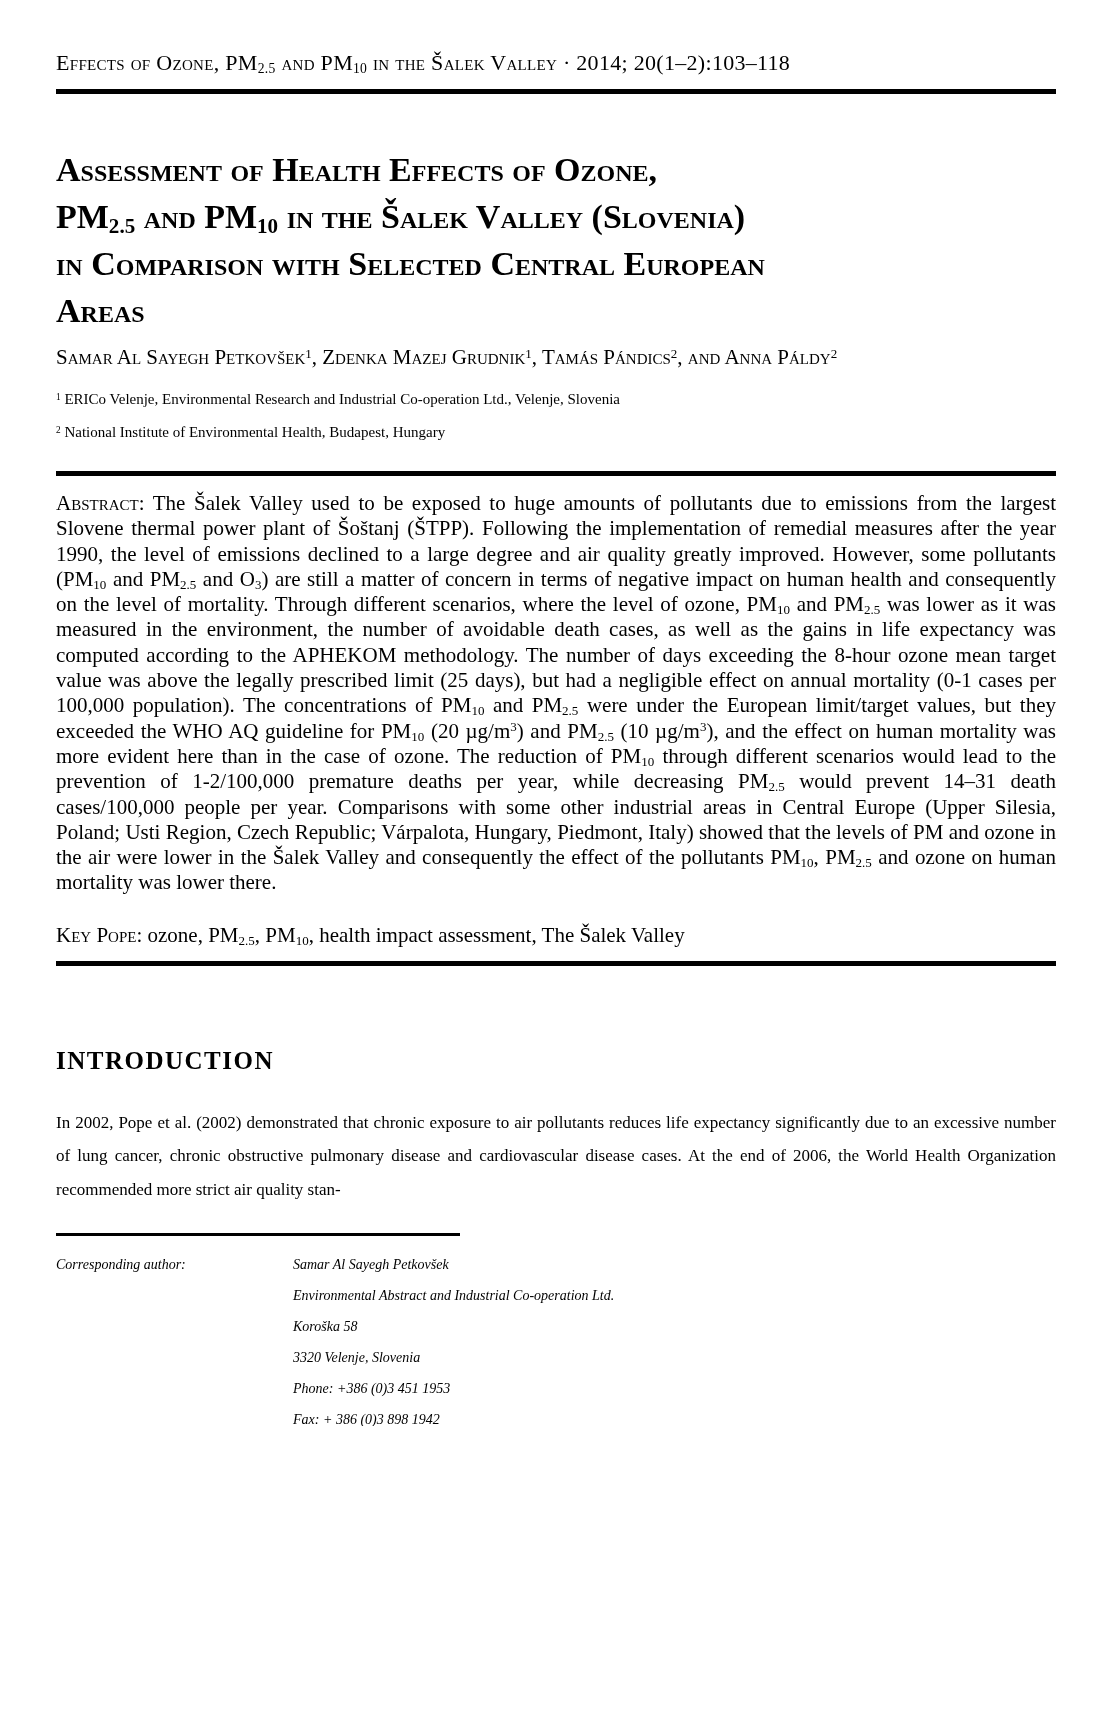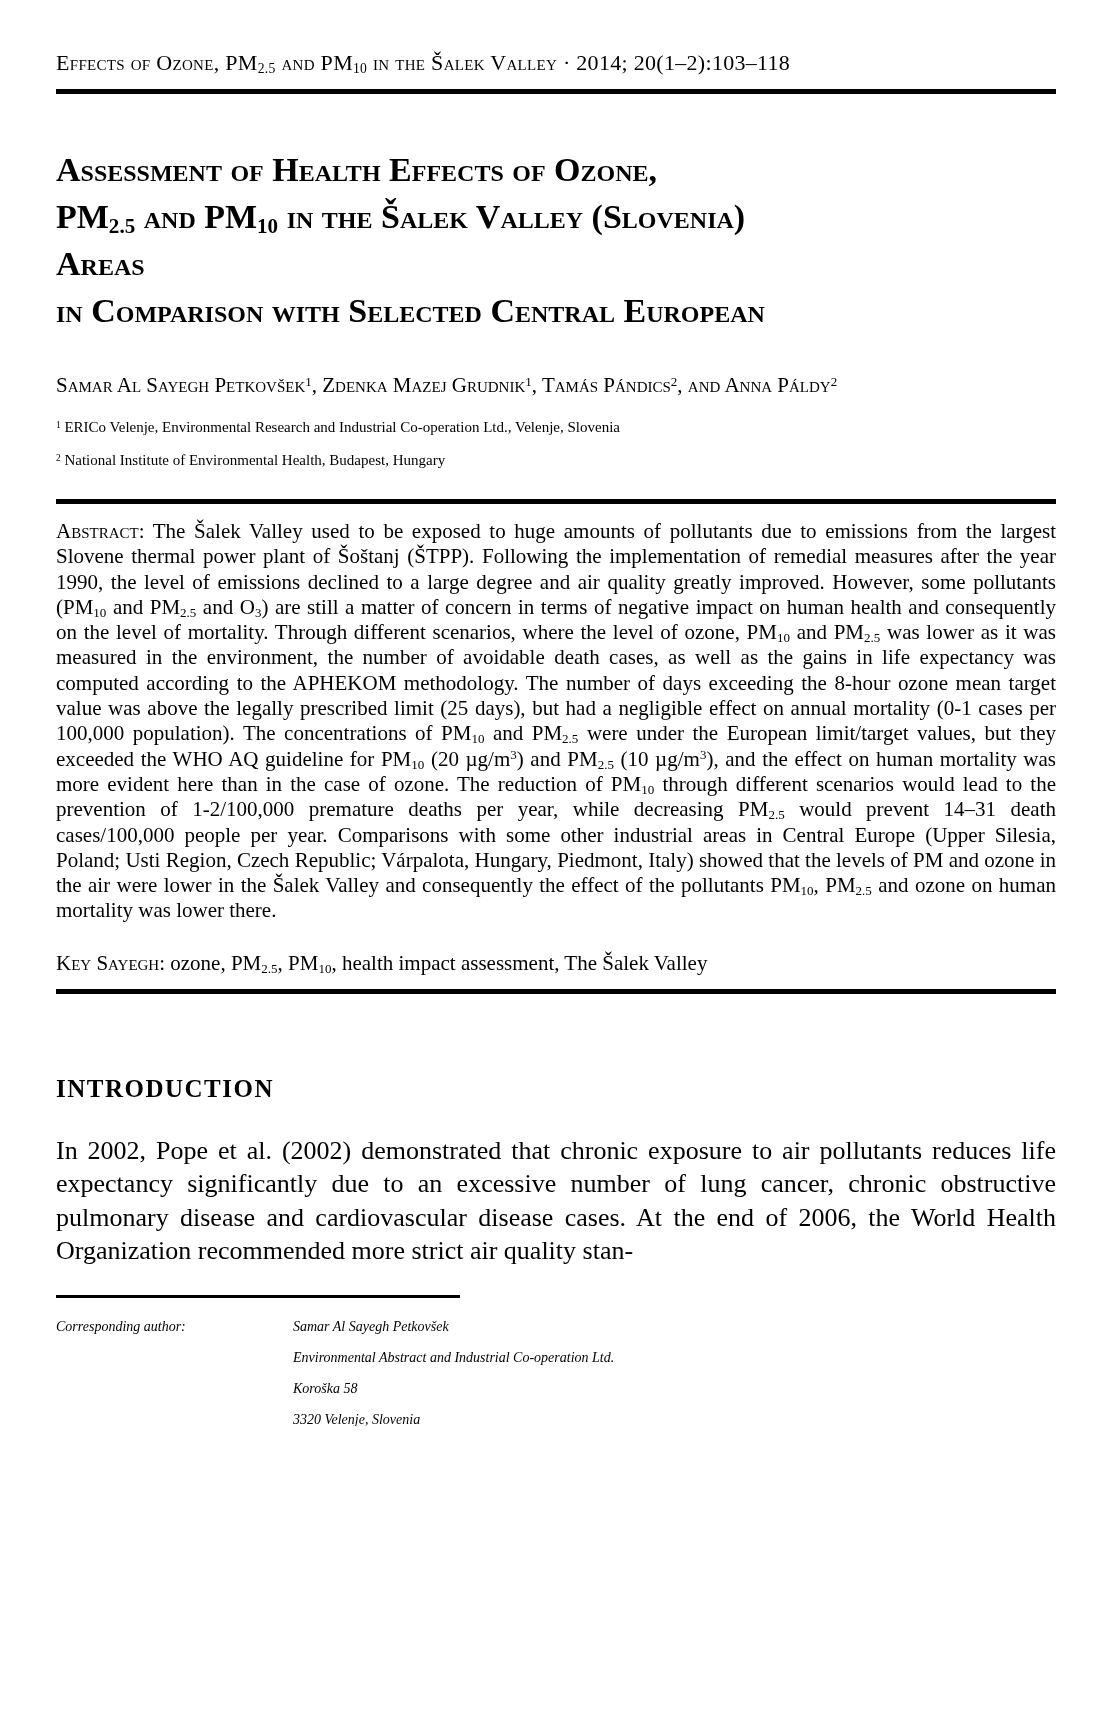--- a/index.html
+++ b/index.html
@@ -47,21 +47,21 @@
   .rule-head { margin-top: 13px; }
   .title {
     margin: 52px 0 0 0;
     font-weight: bold;
     font-variant: small-caps;
     font-size: 34px;
     line-height: 47px;
   }
   .title-line { display: block; white-space: nowrap; }
   .authors {
-    margin-top: 38px;
+    margin-top: 10px;
     font-variant: small-caps;
     font-size: 21px;
     line-height: 27px;
     white-space: nowrap;
   }
   .affiliations {
     margin-top: 12px;
     font-size: 15px;
     line-height: 33px;
   }
@@ -81,21 +81,21 @@
   .rule-abs-bottom { margin-top: 13px; }
   .section-heading {
     margin: 80px 0 0 0;
     font-size: 25px;
     line-height: 30px;
     font-weight: bold;
     letter-spacing: 1.5px;
   }
   .body-para {
     margin: 30px 0 14px 0;
-    font-size: 26px;
+    font-size: 17px;
     line-height: 33.5px;
     text-align: justify;
   }
   .footnote-rule {
     margin-top: 27px;
     width: 404px;
     height: 3px;
     background: #000000;
   }
   .corr {
@@ -120,40 +120,40 @@
 
 <div class="page">
 
   <div class="running-head">Effects of Ozone, PM<sub>2.5</sub> and PM<sub>10</sub> in the Šalek Valley · 2014; 20(1–2):103–118</div>
 
   <div class="rule-thick rule-head"></div>
 
   <h1 class="title">
     <span class="title-line">Assessment of Health Effects of Ozone,</span>
     <span class="title-line">PM<sub>2.5</sub> and PM<sub>10</sub> in the Šalek Valley (Slovenia)</span>
+    <span class="title-line">in Comparison with Selected Central European</span>
     <span class="title-line">Areas</span>
-    <span class="title-line">in Comparison with Selected Central European</span>
   </h1>
 
   <div class="authors">Samar Al Sayegh Petkovšek<sup>1</sup>, Zdenka Mazej Grudnik<sup>1</sup>, Tamás Pándics<sup>2</sup>, and Anna Páldy<sup>2</sup></div>
 
   <div class="affiliations">
     <div><sup>1</sup> ERICo Velenje, Environmental Research and Industrial Co-operation Ltd., Velenje, Slovenia</div>
     <div><sup>2</sup> National Institute of Environmental Health, Budapest, Hungary</div>
   </div>
 
   <div class="rule-thick rule-abs-top"></div>
 
   <p class="abstract">
     <span class="sc-label">Abstract:</span>
     <span>The Šalek Valley used to be exposed to huge amounts of pollutants due to emissions from the largest Slovene thermal power plant of Šoštanj (ŠTPP). Following the implementation of remedial measures after the year 1990, the level of emissions declined to a large degree and air quality greatly improved. However, some pollutants (PM<sub>10</sub> and PM<sub>2.5</sub> and O<sub>3</sub>) are still a matter of concern in terms of negative impact on human health and consequently on the level of mortality. Through different scenarios, where the level of ozone, PM<sub>10</sub> and PM<sub>2.5</sub> was lower as it was measured in the environment, the number of avoidable death cases, as well as the gains in life expectancy was computed according to the APHEKOM methodology. The number of days exceeding the 8-hour ozone mean target value was above the legally prescribed limit (25 days), but had a negligible effect on annual mortality (0-1 cases per 100,000 population). The concentrations of PM<sub>10</sub> and PM<sub>2.5</sub> were under the European limit/target values, but they exceeded the WHO AQ guideline for PM<sub>10</sub> (20 µg/m<sup>3</sup>) and PM<sub>2.5</sub> (10 µg/m<sup>3</sup>), and the effect on human mortality was more evident here than in the case of ozone. The reduction of PM<sub>10</sub> through different scenarios would lead to the prevention of 1-2/100,000 premature deaths per year, while decreasing PM<sub>2.5</sub> would prevent 14–31 death cases/100,000 people per year. Comparisons with some other industrial areas in Central Europe (Upper Silesia, Poland; Usti Region, Czech Republic; Várpalota, Hungary, Piedmont, Italy) showed that the levels of PM and ozone in the air were lower in the Šalek Valley and consequently the effect of the pollutants PM<sub>10</sub>, PM<sub>2.5</sub> and ozone on human mortality was lower there.</span>
   </p>
 
   <p class="keywords">
-    <span class="sc-label">Key Sayegh:</span>
+    <span class="sc-label">Key Pope:</span>
     <span>ozone, PM<sub>2.5</sub>, PM<sub>10</sub>, health impact assessment, The Šalek Valley</span>
   </p>
 
   <div class="rule-thick rule-abs-bottom"></div>
 
   <h2 class="section-heading">INTRODUCTION</h2>
 
   <p class="body-para">In 2002, Pope et al. (2002) demonstrated that chronic exposure to air pollutants reduces life expectancy significantly due to an excessive number of lung cancer, chronic obstructive pulmonary disease and cardiovascular disease cases. At the end of 2006, the World Health Organization recommended more strict air quality stan-</p>
 
   <div class="footnote-rule"></div>

